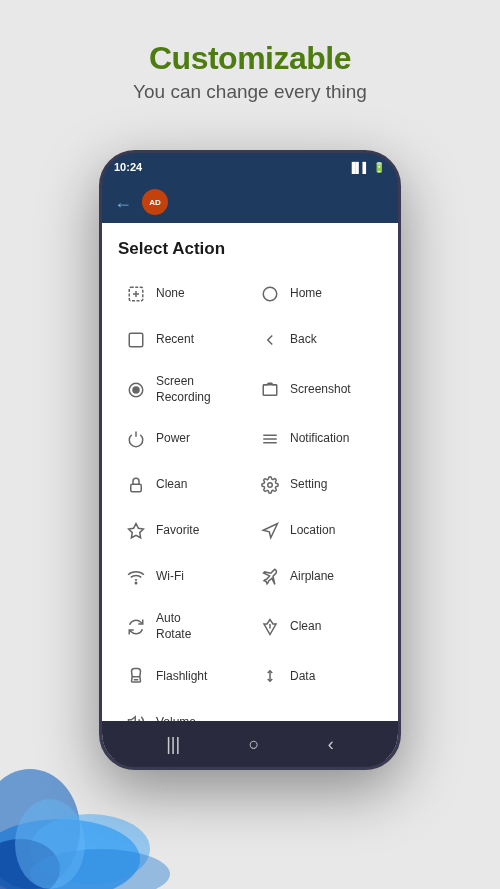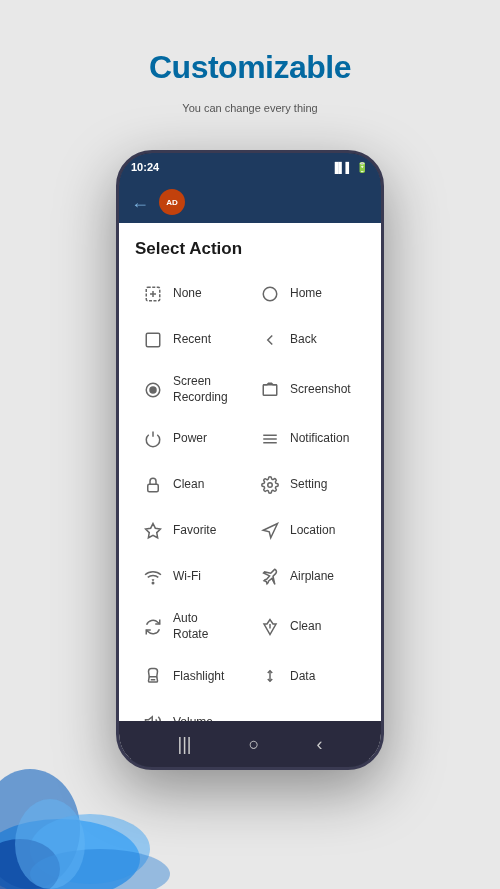--- a/index.html
+++ b/index.html
@@ -32,38 +32,37 @@
 
     .header-text {
       text-align: center;
       padding-top: 40px;
       padding-bottom: 20px;
     }
 
     .header-title {
       font-size: 32px;
       font-weight: 800;
-      color: #0369a1;
+      color: #4d7c0f;
       letter-spacing: -0.5px;
-      margin-top: 9px;
     }
 
     .header-subtitle {
-      font-size: 11px;
+      font-size: 19px;
       color: #555;
-      margin-top: 16px;
+      margin-top: 4px;
     }
 
     
     .phone-frame {
       position: absolute;
       top: 150px;
       left: 50%;
       transform: translateX(-50%);
-      width: 268px;
+      width: 302px;
       height: 620px;
       background: #2a2a3e;
       border-radius: 36px;
       box-shadow: 0 20px 60px rgba(0,0,0,0.4);
       overflow: hidden;
       border: 3px solid #3a3a52;
     }
 
     
     .phone-screen {

